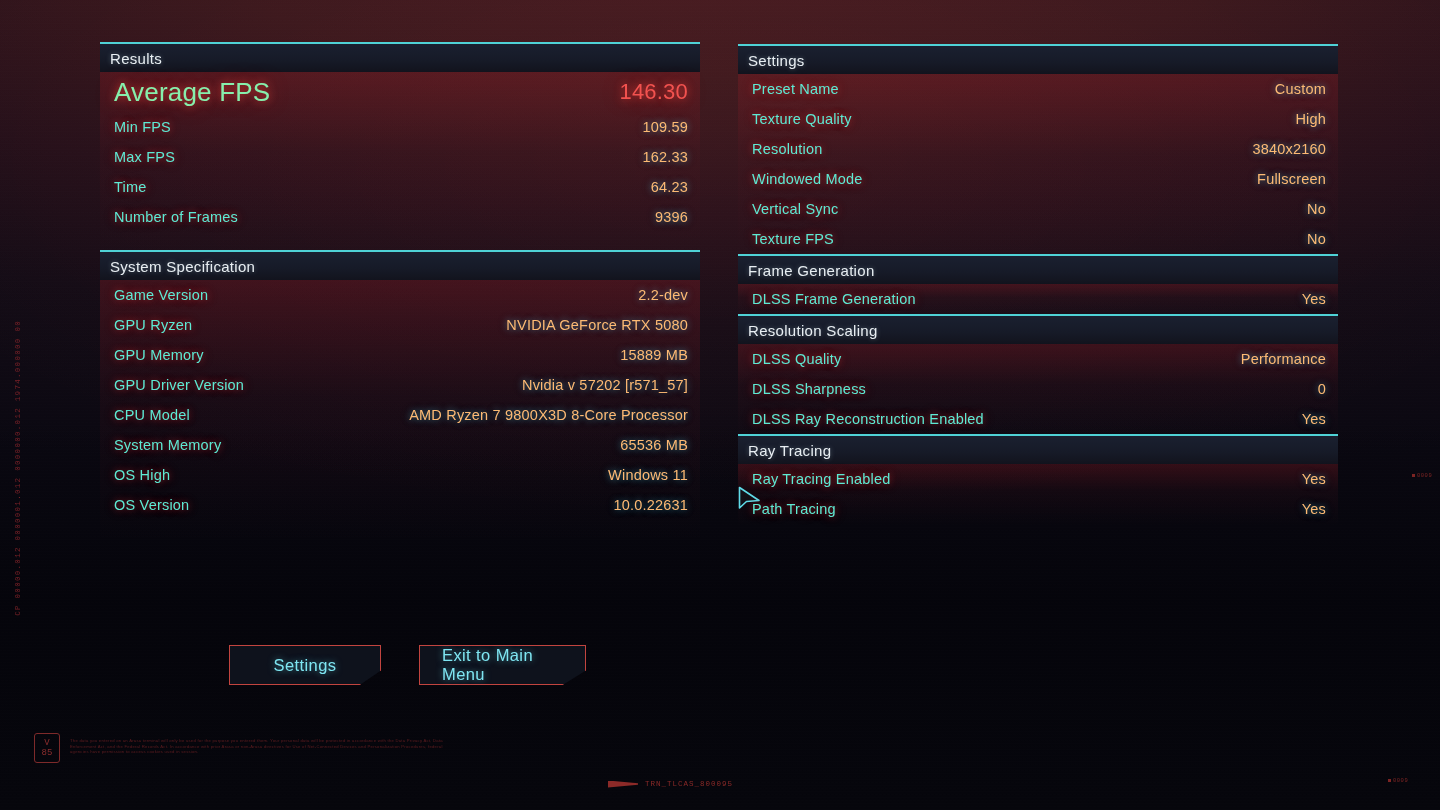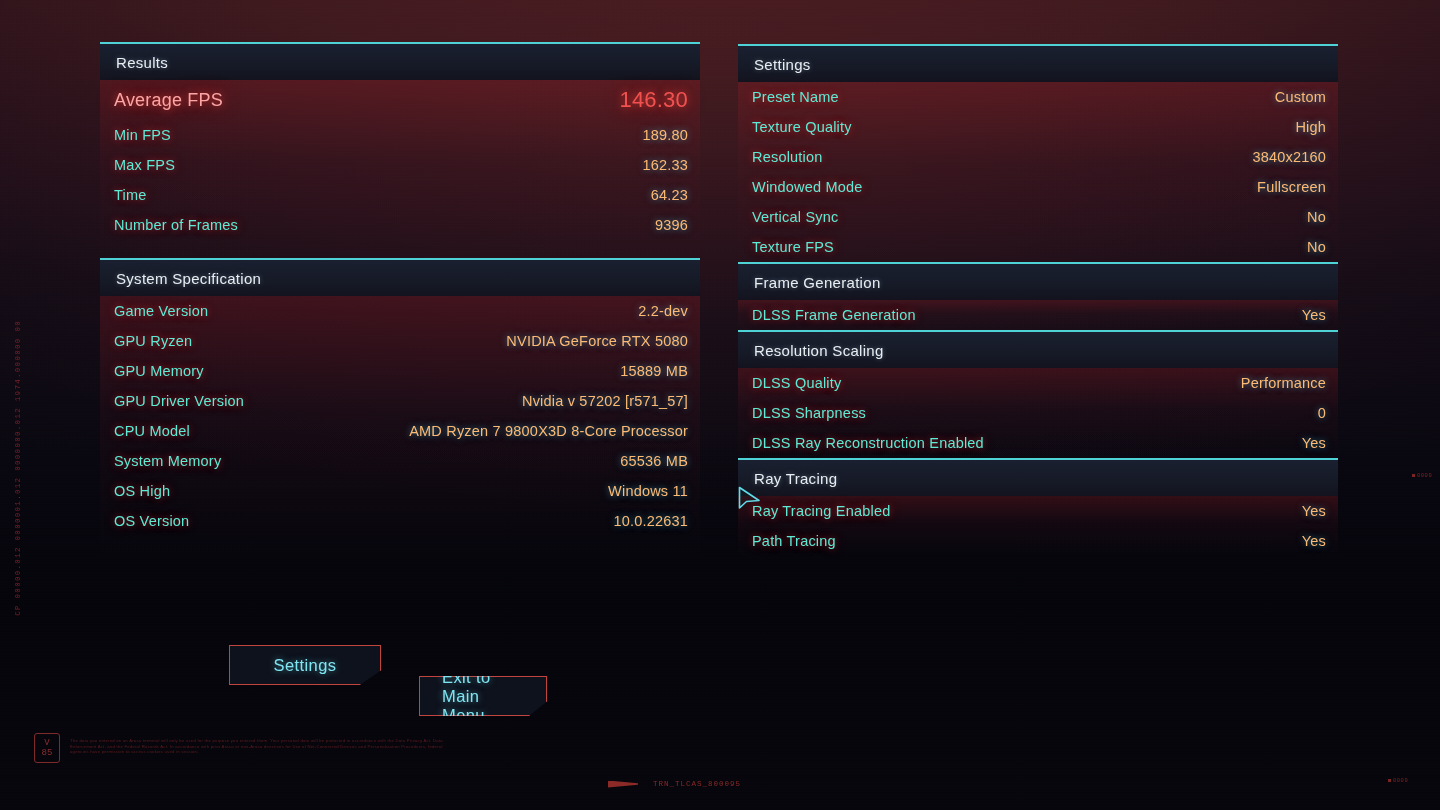--- a/index.html
+++ b/index.html
@@ -33,23 +33,23 @@
   #panel-left{ left:100px; top:42px; width:600px; }
   #panel-right{ left:738px; top:44px; width:600px; }
 
   .group{ position:relative; }
   .group + .group{ margin-top:0; }
 
   .ghdr{
     position:relative;
     border-top:2px solid #4fd2d6;
     background:linear-gradient(to bottom, #1a2030 0%, #161a27 60%, #12131d 100%);
-    height:38px;
+    height:30px;
     display:flex; align-items:center;
-    padding-left:16px;
+    padding-left:10px;
   }
   .ghdr-title{
     color:#e8eef2; font-size:15px; letter-spacing:.3px;
     font-family:"Liberation Sans", sans-serif;
     text-shadow:0 0 5px rgba(200,235,255,.35);
   }
   .gbody{ position:relative; }
   
   .gbody::before{
     content:""; position:absolute; left:0; right:0; top:0; height:100%;
@@ -66,22 +66,22 @@
   .lbl{
     color:#5eead4; font-size:14.5px; letter-spacing:.2px; white-space:nowrap;
     text-shadow:0 0 6px rgba(240,60,60,.55), 0 0 14px rgba(220,40,40,.25);
   }
   .val{
     color:#fdba74; font-size:14.5px; letter-spacing:.2px; white-space:nowrap;
     text-shadow:0 0 6px rgba(90,220,240,.5), 0 0 14px rgba(60,190,220,.22);
   }
   .row.hero{ height:40px; }
   .row.hero .lbl{
-    font-size:18px;
-    color:#fca5a5;
+    font-size:26px;
+    color:#86efac;
     text-shadow:0 0 9px rgba(250,70,60,.75), 0 0 22px rgba(230,40,40,.4);
   }
   .row.hero .val{
     font-size:22px;
     color:#f2524f;
     text-shadow:0 0 9px rgba(250,70,60,.75), 0 0 22px rgba(230,40,40,.4);
   }
   .spacer{ height:18px; }
 
   
@@ -97,21 +97,21 @@
     font-size:16.5px;
     letter-spacing:.4px;
     padding:9px 22px 9px 22px;
     height:40px;
     display:flex; align-items:center; justify-content:center;
     clip-path:polygon(0 0, 100% 0, 100% 64%, 86% 100%, 0 100%);
     text-shadow:0 0 7px rgba(100,225,245,.55);
     cursor:pointer;
   }
   #btn-settings{ width:152px; }
-  #btn-exit{ width:128px;margin-top:31px; }
+  #btn-exit{ width:167px; }
 
   
   #cursor{
     position:absolute; left:738px; top:486px; width:24px; height:28px;
     pointer-events:none;
   }
 
   
   #side-code{
     position:absolute; left:14px; top:320px;
@@ -129,21 +129,21 @@
     display:flex; flex-direction:column; align-items:center; justify-content:center;
     color:#8d2e2e; font-size:9px; line-height:10px;
     font-family:"Liberation Mono", monospace;
   }
   #legal{
     color:#5f1d20; font-size:4.2px; line-height:5.6px; letter-spacing:.25px;
     font-family:"Liberation Sans", sans-serif; max-width:390px; padding-top:5px;
   }
   #watermark{
     position:absolute; left:608px; top:780px;
-    display:flex; align-items:center; gap:15px;
+    display:flex; align-items:center; gap:7px;
   }
   #wm-wedge{
     width:30px; height:7px; background:#8c2a28;
     clip-path:polygon(0 0, 100% 38%, 100% 62%, 0 100%);
   }
   #wm-text{
     color:#8c2a28; font-size:7.5px; letter-spacing:1px;
     font-family:"Liberation Mono", monospace;
   }
   .corner-mark{
@@ -167,21 +167,21 @@
     <div class="ghdr">
       <span class="ghdr-title">Results</span>
     </div>
     <div class="gbody">
       <div class="row hero">
         <span class="lbl">Average FPS</span>
         <span class="val">146.30</span>
       </div>
       <div class="row">
         <span class="lbl">Min FPS</span>
-        <span class="val">189.80</span>
+        <span class="val">109.59</span>
       </div>
       <div class="row">
         <span class="lbl">Max FPS</span>
         <span class="val">162.33</span>
       </div>
       <div class="row">
         <span class="lbl">Time</span>
         <span class="val">64.23</span>
       </div>
       <div class="row">

